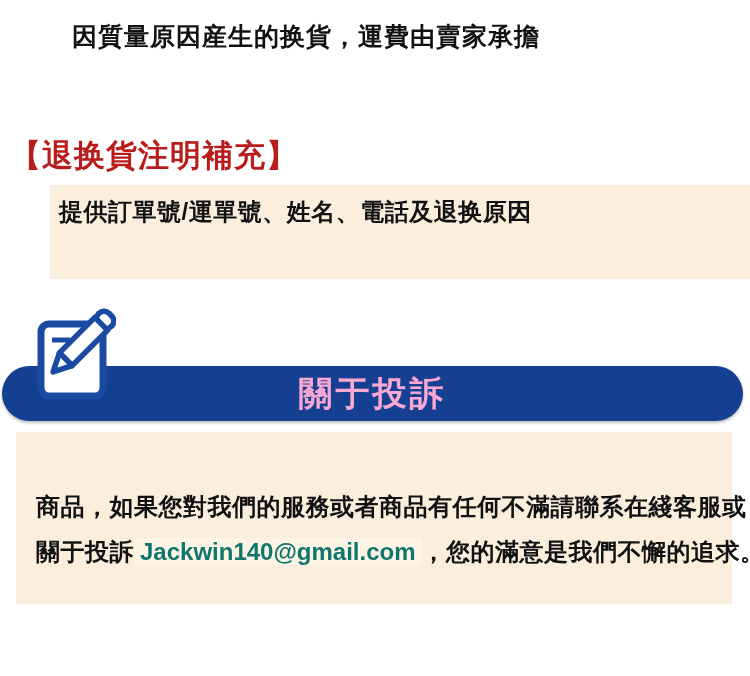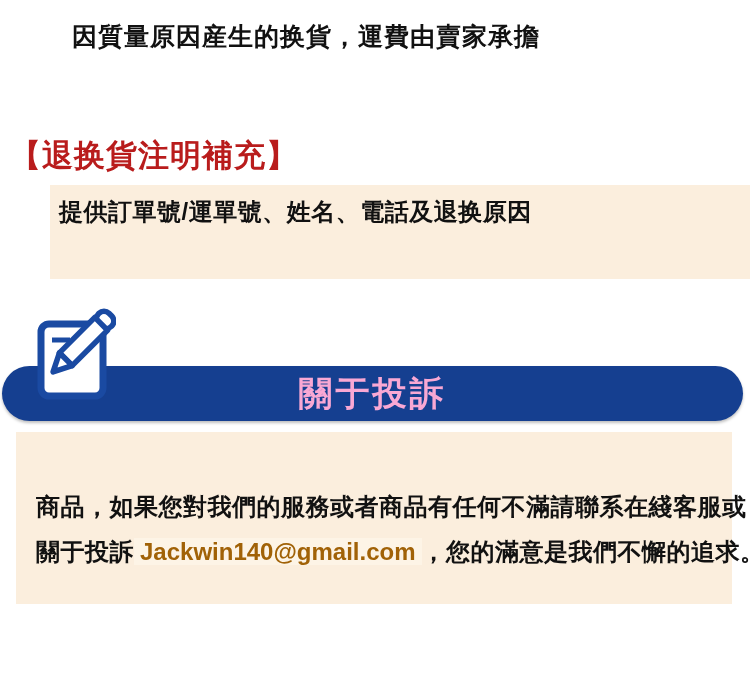--- a/index.html
+++ b/index.html
@@ -39,21 +39,21 @@
   .edit-icon { position:absolute; left:34px; top:300px; width:82px; height:104px; }
   .panel-complaint { left:16px; top:432px; width:716px; height:175px; }
   .panel-complaint .ln {
     position:absolute; left:20px; font-size:24px; font-weight:600;
     color:#111111; white-space:nowrap; letter-spacing:0.5px;
   }
   .panel-complaint .ln-1 { top:14px; }
   .panel-complaint .ln-2 { top:59px; }
   .panel-complaint .ln-3 { top:104px; }
   .email-link {
-    color:#a16207; font-weight:700; background:#fdf4e6;
+    color:#0f766e; font-weight:700; background:#fdf4e6;
     padding:0 6px; letter-spacing:0;
   }
 </style>
 </head>
 <body>
 
 <div class="stage">
 
   <div class="note note-1">因質量原因産生的换貨，運費由賣家承擔</div>
 

